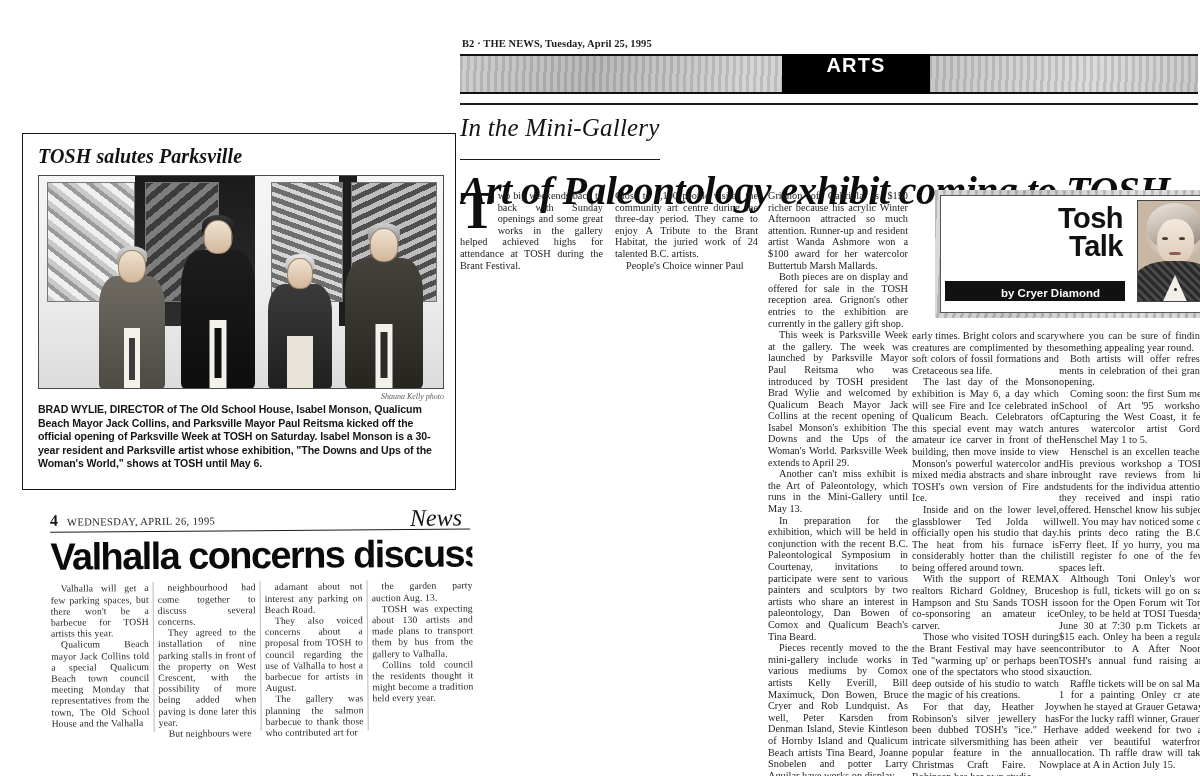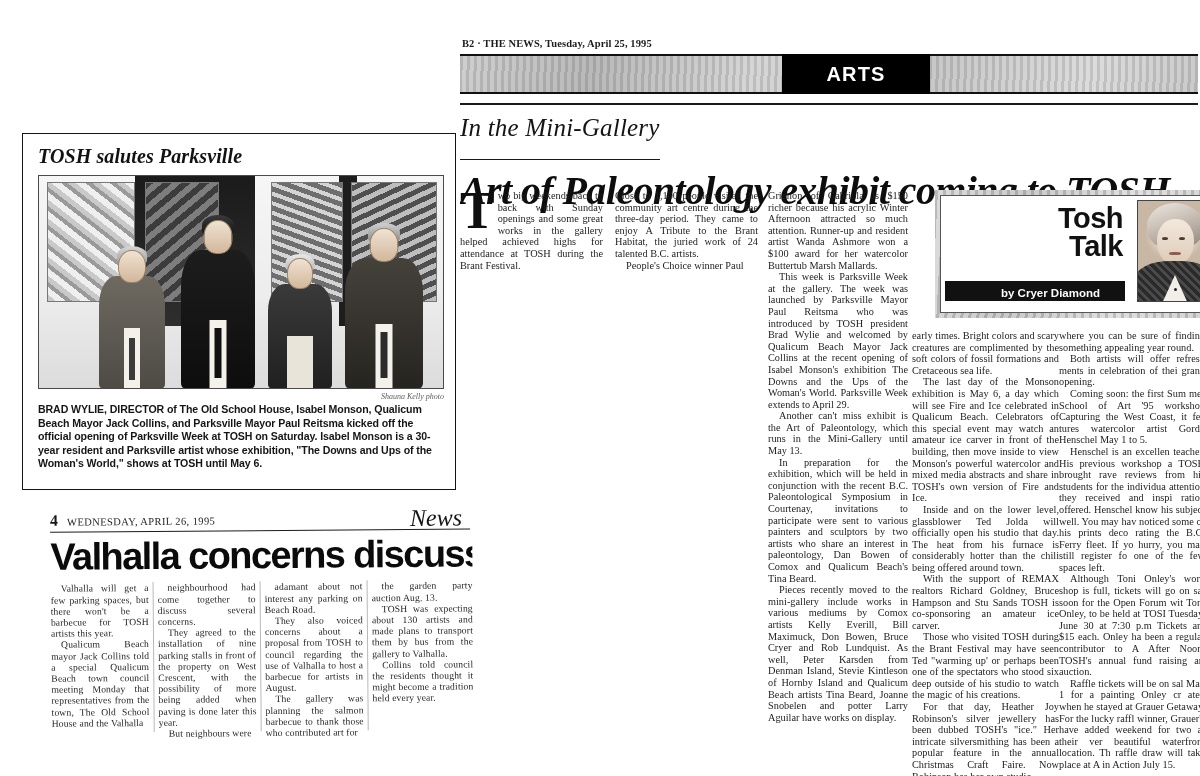--- a/index.html
+++ b/index.html
@@ -31,21 +31,21 @@
     border-top:2px solid #111;border-bottom:2px solid #111;
   }
   .arts-banner:after{
     content:"";position:absolute;left:0;right:0;top:0;bottom:0;
     background:repeating-linear-gradient(92deg,rgba(120,120,120,.22) 0 3px,rgba(255,255,255,.18) 3px 7px);
     mix-blend-mode:multiply;pointer-events:none;
   }
   .arts-tab{
     position:absolute;left:322px;top:-2px;width:148px;height:40px;
     background:#000;z-index:3;
-    display:flex;align-items:center;justify-content:center;
+    display:flex;justify-content:center;
   }
   .arts-tab span{
     color:#fff;font-family:"Liberation Sans", sans-serif;
     font-weight:bold;font-size:20px;letter-spacing:1.2px;
   }
   .arts-rule{width:738px;height:2px;background:#1b1b1b;margin-top:9px;}
 
   .kicker{
     font-family:"Liberation Serif", serif;
     font-style:italic;font-size:25px;color:#141414;
@@ -322,20 +322,21 @@
           <p class="first"><span class="dropcap">T</span><span>wo big weekends back to back with Sunday openings and some great works in the gallery helped achieved highs for attendance at TOSH during the Brant Festival.</span></p>
         </div>
 
         <div class="col" id="c2">
           <p class="first">Close to 1,100 people visited the community art centre during the three-day period. They came to enjoy A Tribute to the Brant Habitat, the juried work of 24 talented B.C. artists.</p>
           <p>People's Choice winner Paul</p>
         </div>
 
         <div class="col" id="c3">
           <p class="first">Grignon of Gabriola is $150 richer because his acrylic Winter Afternoon attracted so much attention. Runner-up and resident artist Wanda Ashmore won a $100 award for her watercolor Buttertub Marsh Mallards.</p>
+          <p>Both pieces are on display and offered for sale in the TOSH reception area. Grignon's other entries to the exhibition are currently in the gallery gift shop.</p>
           <p>This week is Parksville Week at the gallery. The week was launched by Parksville Mayor Paul Reitsma who was introduced by TOSH president Brad Wylie and welcomed by Qualicum Beach Mayor Jack Collins at the recent opening of Isabel Monson's exhibition The Downs and the Ups of the Woman's World. Parksville Week extends to April 29.</p>
           <p>Another can't miss exhibit is the Art of Paleontology, which runs in the Mini-Gallery until May 13.</p>
           <p>In preparation for the exhibition, which will be held in conjunction with the recent B.C. Paleontological Symposium in Courtenay, invitations to participate were sent to various painters and sculptors by two artists who share an interest in paleontology, Dan Bowen of Comox and Qualicum Beach's Tina Beard.</p>
           <p>Pieces recently moved to the mini-gallery include works in various mediums by Comox artists Kelly Everill, Bill Maximuck, Don Bowen, Bruce Cryer and Rob Lundquist. As well, Peter Karsden from Denman Island, Stevie Kintleson of Hornby Island and Qualicum Beach artists Tina Beard, Joanne Snobelen and potter Larry Aguilar have works on display.</p>
 
         </div>
 
         <div class="col" id="c4" style="top:140px;">
           <p class="first">early times. Bright colors and scary creatures are complimented by the soft colors of fossil formations and Cretaceous sea life.</p>
           <p>The last day of the Monson exhibition is May 6, a day which will see Fire and Ice celebrated in Qualicum Beach. Celebrators of this special event may watch an amateur ice carver in front of the building, then move inside to view Monson's powerful watercolor and mixed media abstracts and share in TOSH's own version of Fire and Ice.</p>

